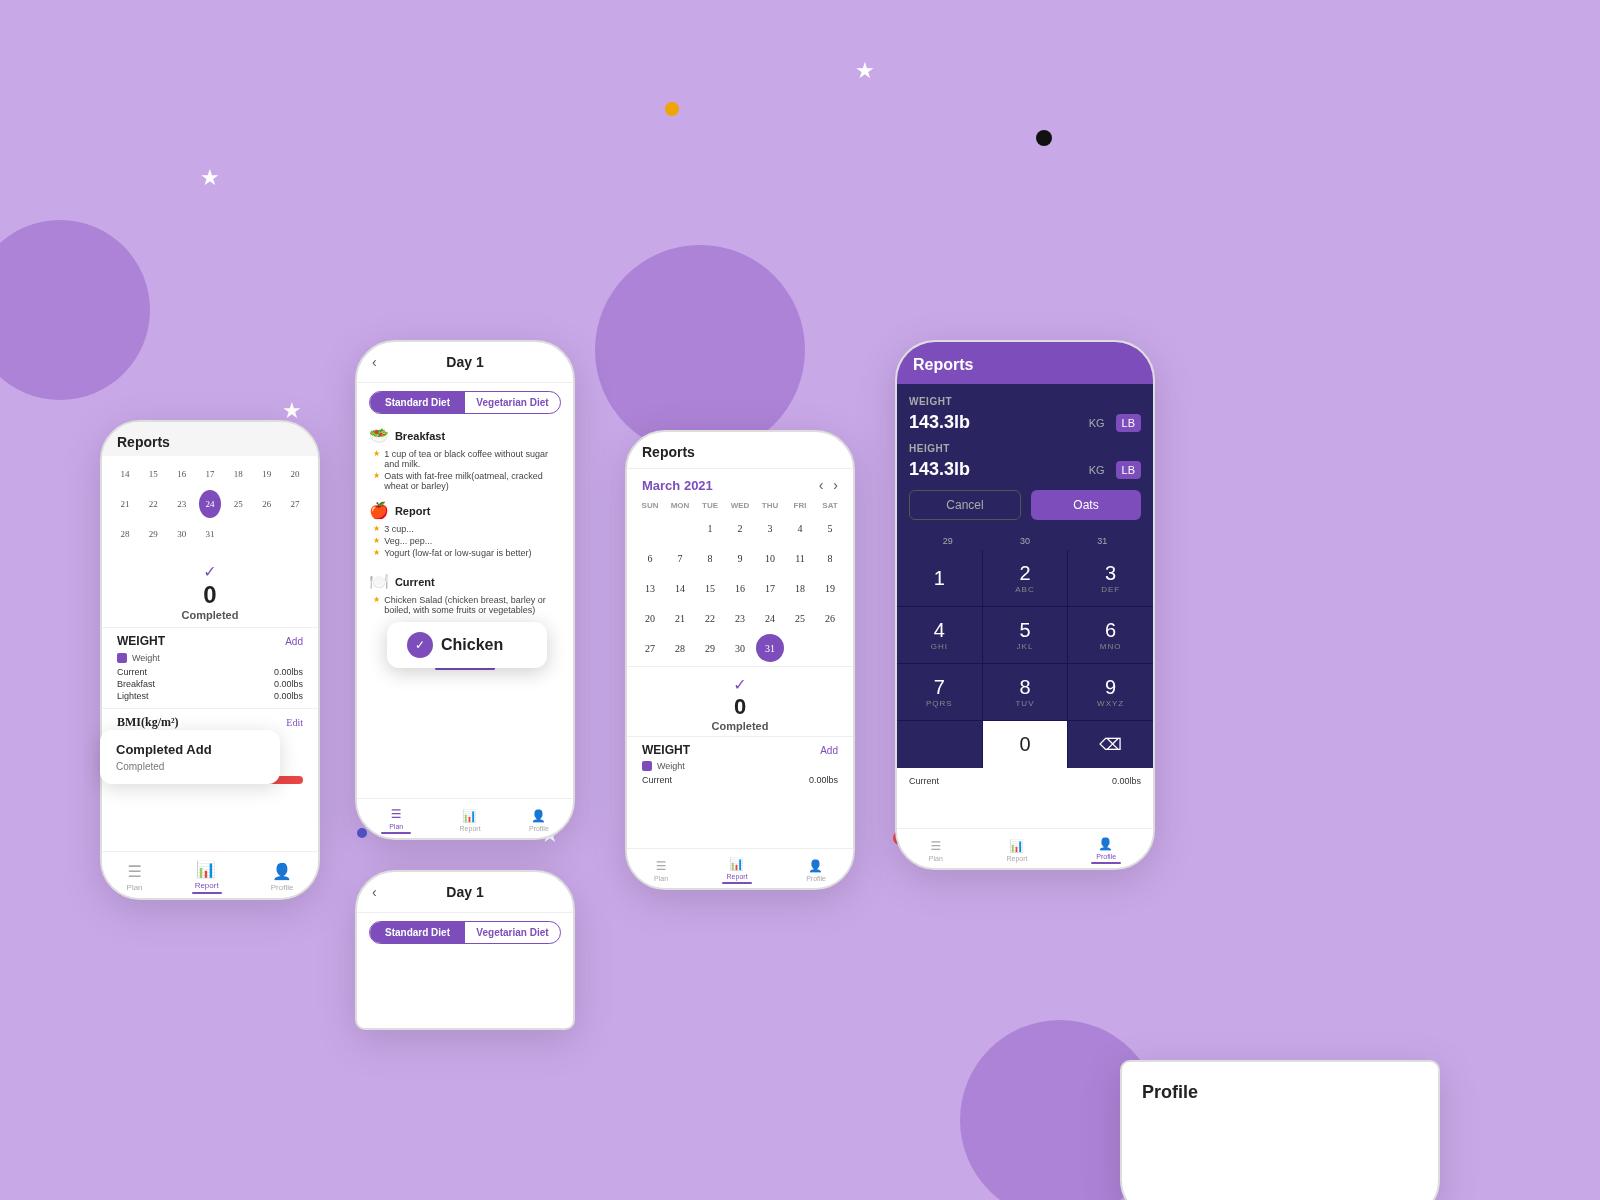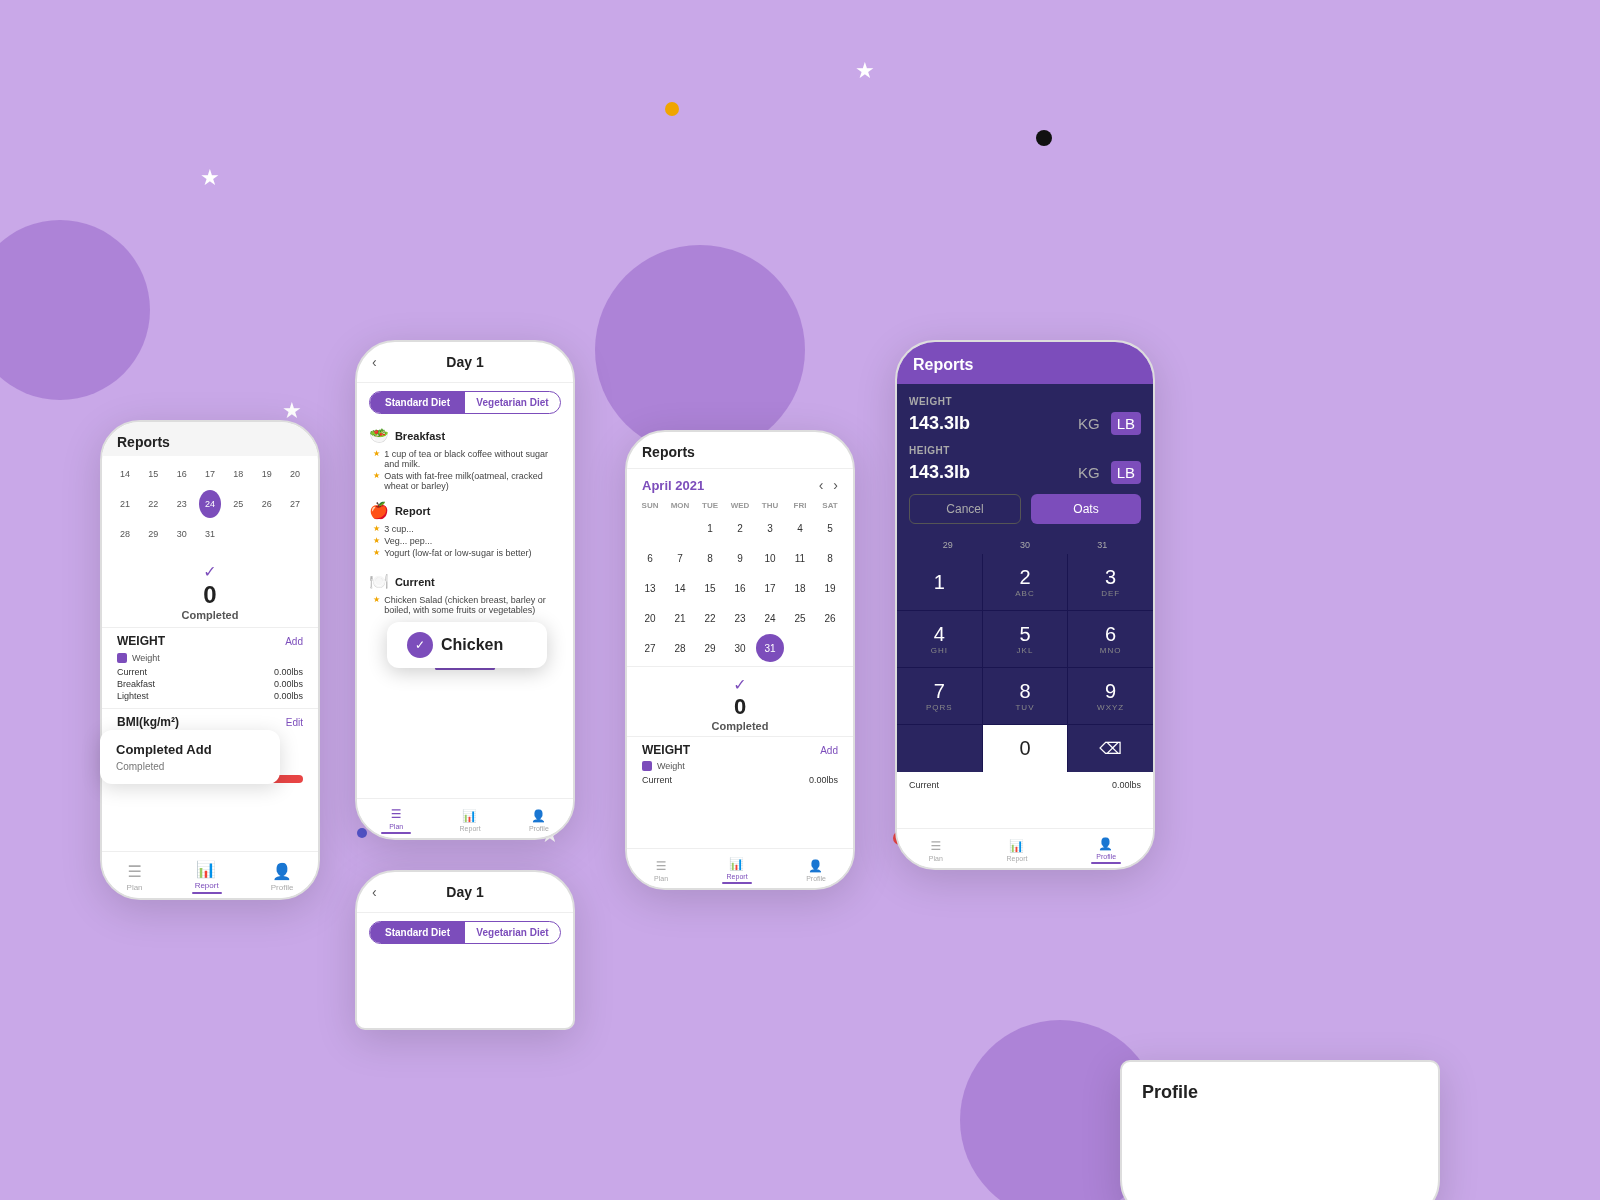--- a/index.html
+++ b/index.html
@@ -135,20 +135,21 @@
       padding: 1px 0;
     }
     .bmi-section {
       padding: 6px 15px;
       border-top: 1px solid #eee;
     }
     .bmi-header {
       display: flex;
       justify-content: space-between;
       align-items: center;
+      font-family: Liberation Serif, serif;
     }
     .bmi-title { font-weight: 700; font-size: 12px; color: #222; }
     .bmi-edit { font-size: 10px; color: #7c4dbb; }
     .bmi-value { font-size: 14px; font-weight: 700; text-align: center; color: #222; margin: 3px 0; }
     .bmi-tag {
       display: inline-block;
       background: #7c4dbb;
       color: white;
       font-size: 8px;
       padding: 2px 8px;
@@ -330,21 +331,21 @@
     .cal-month-title { font-size: 13px; font-weight: 600; color: #7c4dbb; }
     .cal-nav { color: #555; font-size: 14px; cursor: pointer; }
     .cal-days-header {
       display: flex;
       justify-content: space-around;
       padding: 0 8px;
       margin-bottom: 4px;
     }
     .cal-day-name { font-size: 8px; color: #999; width: 28px; text-align: center; font-weight: 600; }
     .cal-grid { padding: 0 8px; }
-    .cal-row { display: flex; justify-content: space-around; margin-bottom: 2px; }
+    .cal-row { display: flex; justify-content: space-around; margin-bottom: 2px; font-family: Liberation Serif, serif; }
     .cal-cell {
       width: 28px;
       height: 28px;
       display: flex;
       align-items: center;
       justify-content: center;
       font-size: 10px;
       color: #333;
       border-radius: 50%;
     }
@@ -419,21 +420,21 @@
       background: transparent;
       color: white;
       font-size: 18px;
       font-weight: 600;
       flex: 1;
     }
     .unit-btn {
       background: transparent;
       color: #aaa;
       border: none;
-      font-size: 15px;
+      font-size: 11px;
       padding: 3px 5px;
       cursor: pointer;
     }
     .unit-btn.active {
       background: #7c4dbb;
       color: white;
       border-radius: 4px;
       padding: 3px 6px;
     }
     .phone4-actions {
@@ -773,21 +774,21 @@
       <span class="nav-label" style="font-size:7px;">Profile</span>
     </div>
   </div>
 </div>
 
 <div class="phone phone3">
   <div class="phone3-header">
     <span>Reports</span>
   </div>
   <div class="cal-month-header">
-    <span class="cal-month-title">April 2021</span>
+    <span class="cal-month-title">March 2021</span>
     <div style="display:flex;gap:10px;">
       <span class="cal-nav">‹</span>
       <span class="cal-nav">›</span>
     </div>
   </div>
   <div class="cal-days-header">
     <span class="cal-day-name">SUN</span>
     <span class="cal-day-name">MON</span>
     <span class="cal-day-name">TUE</span>
     <span class="cal-day-name">WED</span>

